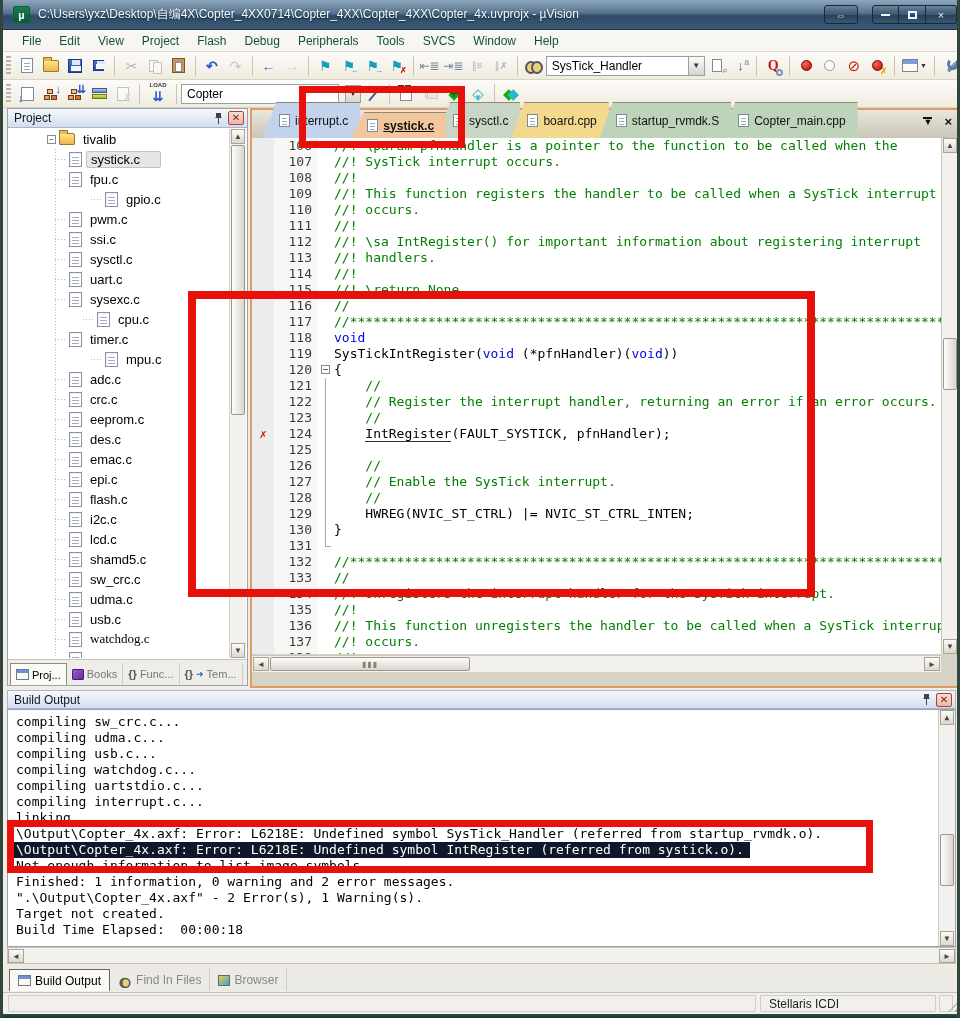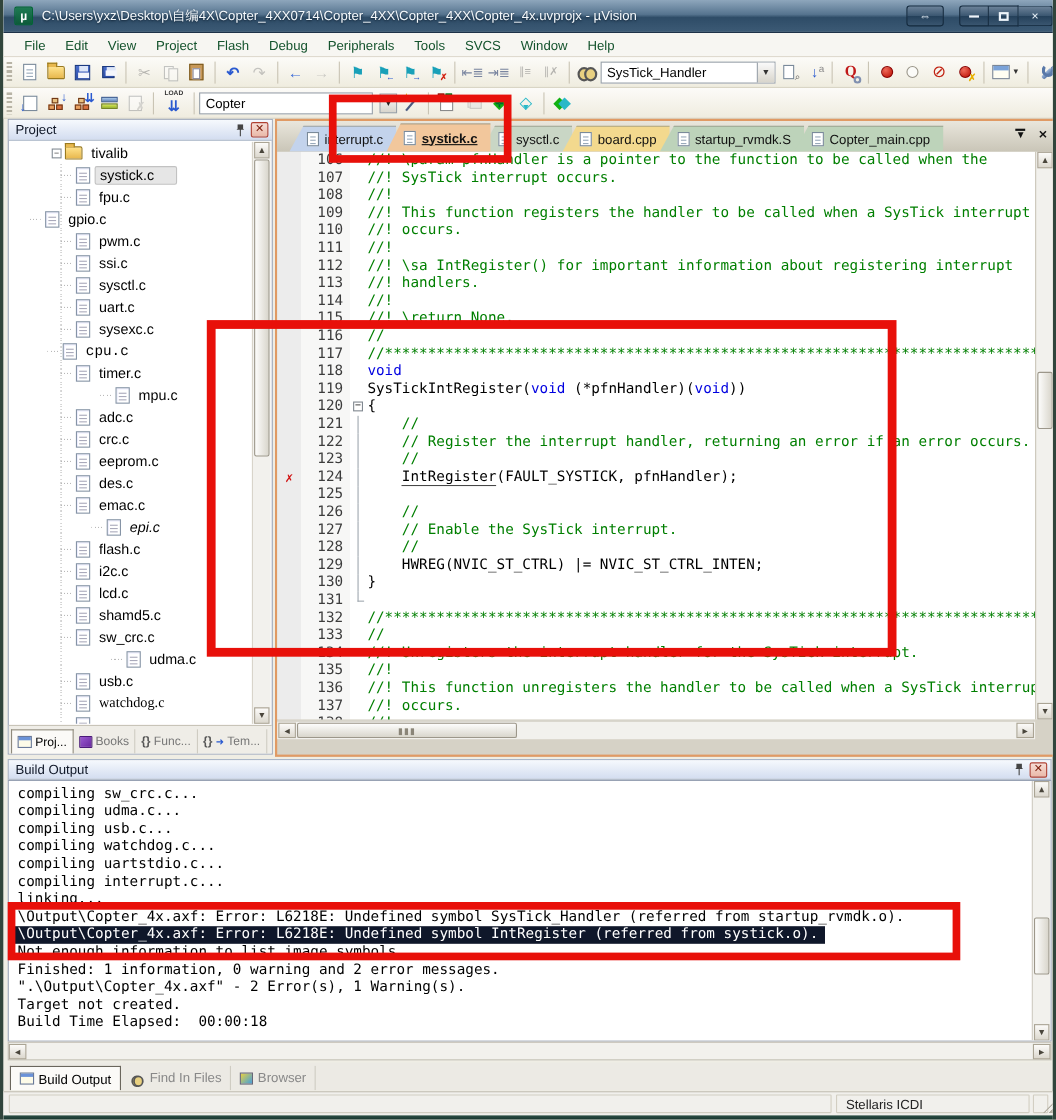--- a/index.html
+++ b/index.html
@@ -99,21 +99,21 @@
   .ptab.act{background:#fbfaf7;border:1px solid #8f8a7c;border-bottom:none;color:#000;}
   .miniwin{width:13px;height:11px;border:1px solid #6a7a9a;background:#fdfbe8;position:relative;}
   .miniwin::before{content:"";position:absolute;left:0;top:0;right:0;height:3px;background:#6a92d8;}
   .minibook{width:12px;height:11px;background:linear-gradient(135deg,#9a5ad0,#6a2aa0);border:1px solid #4a1a78;border-radius:1px;}
   .bracetxt{color:#555;font-size:11px;font-weight:bold;}
   .bluearrow{color:#2a5ad0;font-size:9px;}
   
   .eframe{position:absolute;left:247px;top:108px;width:710px;height:580px;border:2px solid #e09a64;background:#d6d2c6;}
   .tabbar{position:absolute;left:0;top:0;right:0;height:28px;background:linear-gradient(180deg,#e9e6dc,#c9c5b7);
     display:flex;align-items:flex-end;padding-left:20px;}
-  .etab{height:24px;display:flex;align-items:center;gap:5px;font-size:12px;padding:0 12px 0 16px;
+  .etab{height:36px;display:flex;align-items:center;gap:5px;font-size:12px;padding:0 12px 0 16px;
     clip-path:polygon(13px 0,100% 0,100% 100%,0 100%);margin-left:-9px;border-top:1px solid #8a8a7a;color:#111;}
   .etab .tpg{width:11px;height:13px;background:#fff;border:1px solid #7a8a9a;position:relative;flex:none;}
   .etab .tpg i{position:absolute;left:2px;right:2px;height:1px;background:#9ab;}
   .etab .tpg i:nth-child(1){top:3px}.etab .tpg i:nth-child(2){top:6px}.etab .tpg i:nth-child(3){top:9px}
   .tab-blue{background:#c3d3ec;} .tab-orange{background:#f2c79c;z-index:3;}
   .tab-sage{background:#c9d6c5;} .tab-yellow{background:#f3d98e;} .tab-green{background:#bdd3ba;}
   .etab.act{font-weight:bold;text-decoration:underline;height:26px;}
   .tabbtns{position:absolute;right:6px;top:6px;display:flex;gap:12px;align-items:center;}
   .tlbtn{font-size:9px;color:#111;border-top:2px solid #111;line-height:7px;}
   .txbtn{font-size:13px;color:#111;font-weight:bold;line-height:11px;}
@@ -424,21 +424,21 @@
         <div class="trow" style="padding-left: 60px;">
           <span class="dotv" style="left: 46px;"></span>
           <span class="doth" style="margin-left: -14px; margin-right: 4px;"></span>
           <span class="ficon">
             <i></i>
             <i></i>
             <i></i>
           </span>
           <span class="lbl">fpu.c</span>
         </div>
-        <div class="trow" style="padding-left: 32px;">
+        <div class="trow" style="padding-left: 96px;">
           <span class="dotv" style="left: 46px;"></span>
           <span class="doth" style="margin-left: -14px; margin-right: 4px;"></span>
           <span class="ficon">
             <i></i>
             <i></i>
             <i></i>
           </span>
           <span class="lbl">gpio.c</span>
         </div>
         <div class="trow" style="padding-left: 60px;">
@@ -484,21 +484,21 @@
         <div class="trow" style="padding-left: 60px;">
           <span class="dotv" style="left: 46px;"></span>
           <span class="doth" style="margin-left: -14px; margin-right: 4px;"></span>
           <span class="ficon">
             <i></i>
             <i></i>
             <i></i>
           </span>
           <span class="lbl">sysexc.c</span>
         </div>
-        <div class="trow" style="padding-left: 48px; font-family: Liberation Mono, monospace;">
+        <div class="trow" style="padding-left: 88px;">
           <span class="dotv" style="left: 46px;"></span>
           <span class="doth" style="margin-left: -14px; margin-right: 4px;"></span>
           <span class="ficon">
             <i></i>
             <i></i>
             <i></i>
           </span>
           <span class="lbl">cpu.c</span>
         </div>
         <div class="trow" style="padding-left: 60px;">
@@ -564,21 +564,21 @@
         <div class="trow" style="padding-left: 60px;">
           <span class="dotv" style="left: 46px;"></span>
           <span class="doth" style="margin-left: -14px; margin-right: 4px;"></span>
           <span class="ficon">
             <i></i>
             <i></i>
             <i></i>
           </span>
           <span class="lbl">emac.c</span>
         </div>
-        <div class="trow" style="padding-left: 88px; font-style: italic;">
+        <div class="trow" style="padding-left: 60px;">
           <span class="dotv" style="left: 46px;"></span>
           <span class="doth" style="margin-left: -14px; margin-right: 4px;"></span>
           <span class="ficon">
             <i></i>
             <i></i>
             <i></i>
           </span>
           <span class="lbl">epi.c</span>
         </div>
         <div class="trow" style="padding-left: 60px;">
@@ -624,21 +624,21 @@
         <div class="trow" style="padding-left: 60px;">
           <span class="dotv" style="left: 46px;"></span>
           <span class="doth" style="margin-left: -14px; margin-right: 4px;"></span>
           <span class="ficon">
             <i></i>
             <i></i>
             <i></i>
           </span>
           <span class="lbl">sw_crc.c</span>
         </div>
-        <div class="trow" style="padding-left: 60px; justify-content: center;">
+        <div class="trow" style="padding-left: 60px;">
           <span class="dotv" style="left: 46px;"></span>
           <span class="doth" style="margin-left: -14px; margin-right: 4px;"></span>
           <span class="ficon">
             <i></i>
             <i></i>
             <i></i>
           </span>
           <span class="lbl">udma.c</span>
         </div>
         <div class="trow" style="padding-left: 60px;">

